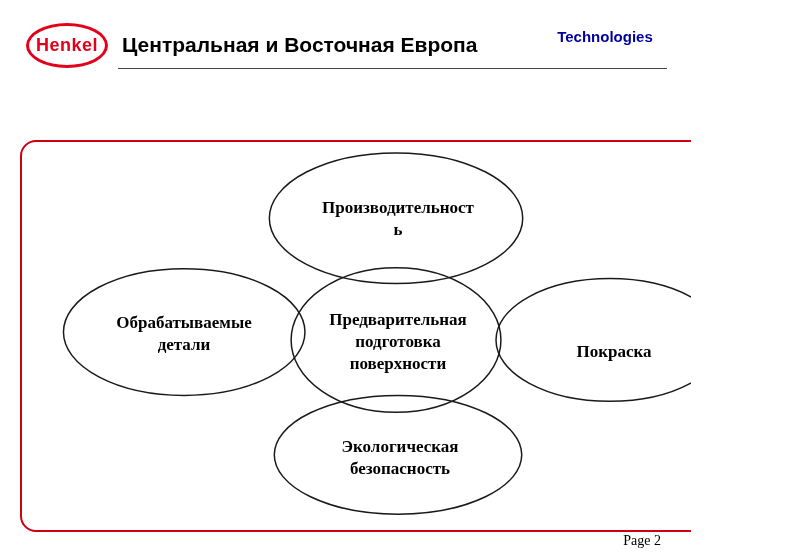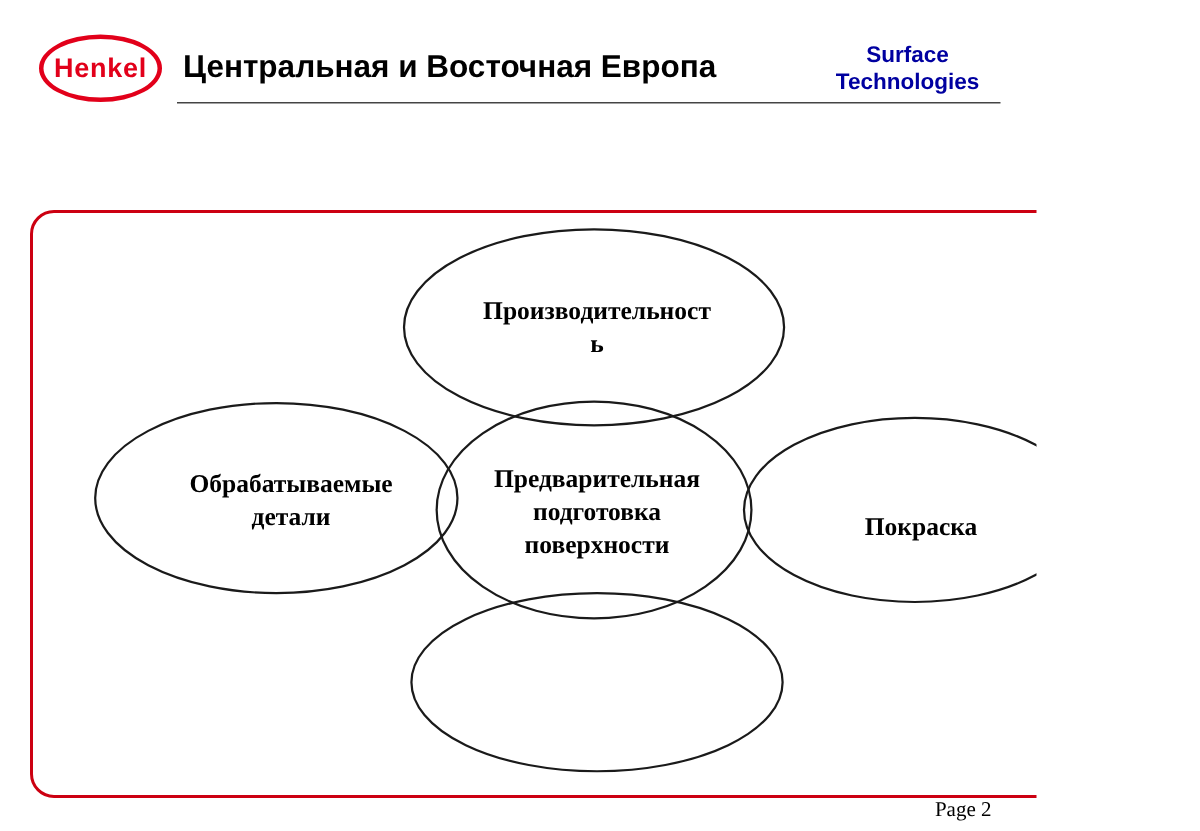--- a/index.html
+++ b/index.html
@@ -86,21 +86,21 @@
     transform: translate(-50%, -50%);
     text-align: center;
     font-family: "Liberation Serif", serif;
     font-weight: bold;
     font-size: 17px;
     line-height: 1.3;
     color: #000000;
   }
   .lbl-top    { left: 376px; top: 77px;  width: 156px; word-break: break-all; }
   .lbl-center { left: 376px; top: 200px; width: 150px; }
-  .lbl-left   { left: 172px; top: 192px; width: 160px; }
+  .lbl-left   { left: 162px; top: 192px; width: 160px; }
   .lbl-right  { left: 592px; top: 200px; width: 150px; margin-top: 10px; }
   .lbl-bottom { left: 378px; top: 316px; width: 152px; }
 
   
   .page-num {
     position: absolute;
     right: 30px; bottom: 5px;
     font-family: "Liberation Serif", serif;
     font-size: 14px;
     color: #000000;
@@ -111,37 +111,37 @@
 
 <div class="slide">
 
   <div class="logo-oval">
     <span>Henkel</span>
   </div>
 
   <div class="header-title">Центральная и Восточная Европа</div>
 
   <div class="brand">
-    <div>Surface</div>
     <div>Technologies</div>
   </div>
 
   <div class="header-rule"></div>
 
 
   <div class="diagram-box">
     <svg viewBox="0 0 758 392">
       <ellipse cx="376" cy="77" rx="128" ry="66" fill="none" stroke="#1a1a1a" stroke-width="1.5"></ellipse>
       <ellipse cx="162" cy="192" rx="122" ry="64" fill="none" stroke="#1a1a1a" stroke-width="1.5"></ellipse>
       <ellipse cx="592" cy="200" rx="115" ry="62" fill="none" stroke="#1a1a1a" stroke-width="1.5"></ellipse>
       <ellipse cx="378" cy="316" rx="125" ry="60" fill="none" stroke="#1a1a1a" stroke-width="1.5"></ellipse>
       <ellipse cx="376" cy="200" rx="106" ry="73" fill="none" stroke="#1a1a1a" stroke-width="1.5"></ellipse>
     </svg>
 
     <div class="lbl lbl-top">Производительность</div>
     <div class="lbl lbl-left">Обрабатываемые детали</div>
     <div class="lbl lbl-center">Предварительная подготовка поверхности</div>
     <div class="lbl lbl-right">Покраска</div>
+    <div class="lbl lbl-bottom">Экологическая безопасность</div>
   </div>
 
   <div class="page-num">Page 2</div>
 
 </div>
 
 </body></html>

